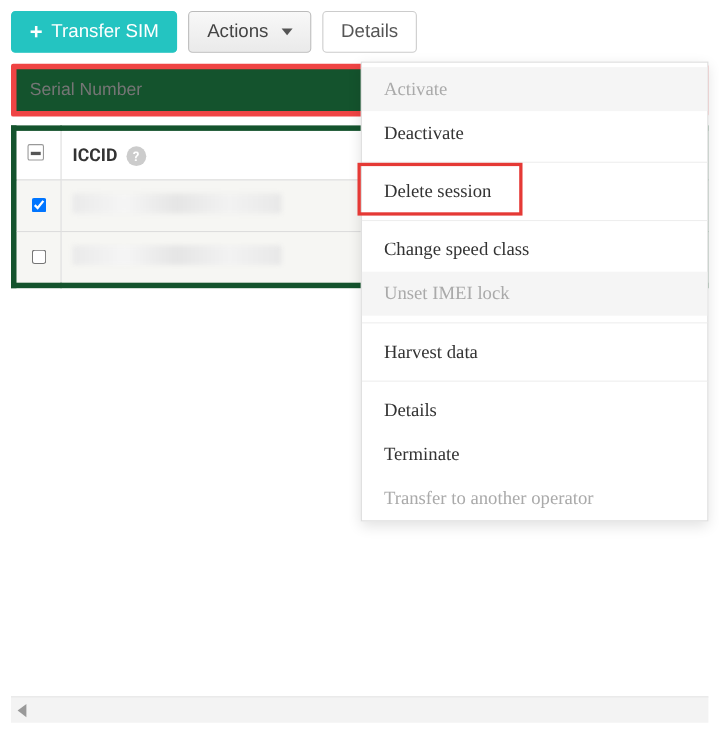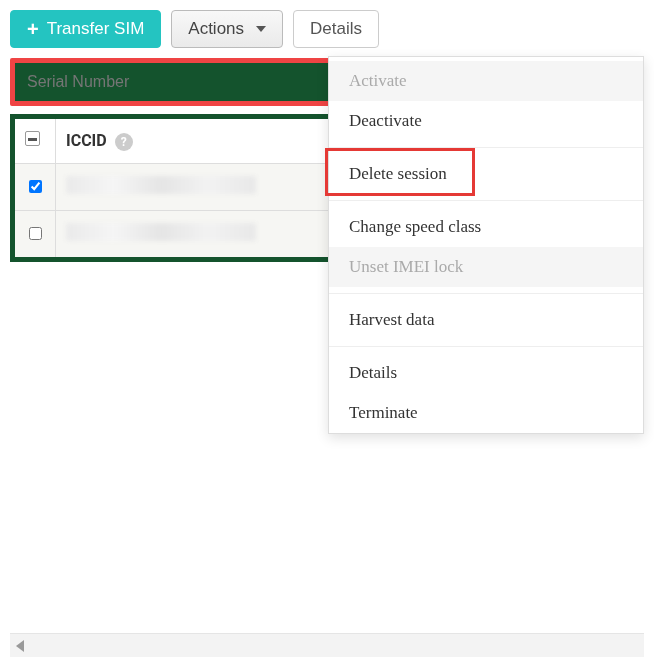--- a/index.html
+++ b/index.html
@@ -243,19 +243,20 @@
   <div class="divider"></div>
   <div class="menu-item" id="delete-session-item">Delete session</div>
   <div class="divider"></div>
   <div class="menu-item">Change speed class</div>
   <div class="menu-item disabled">Unset IMEI lock</div>
   <div class="divider"></div>
   <div class="menu-item">Harvest data</div>
   <div class="divider"></div>
   <div class="menu-item">Details</div>
   <div class="menu-item">Terminate</div>
+  <div class="menu-item disabled-plain">Transfer to another operator</div>
 </div>
 
 <div class="highlight" id="red-highlight" style="left: 325px; top: 148px; width: 150px; height: 48px;"></div>
 
 <div class="scroll-area">
   <div class="arrow-left"></div>
 </div>
 
 </body></html>

